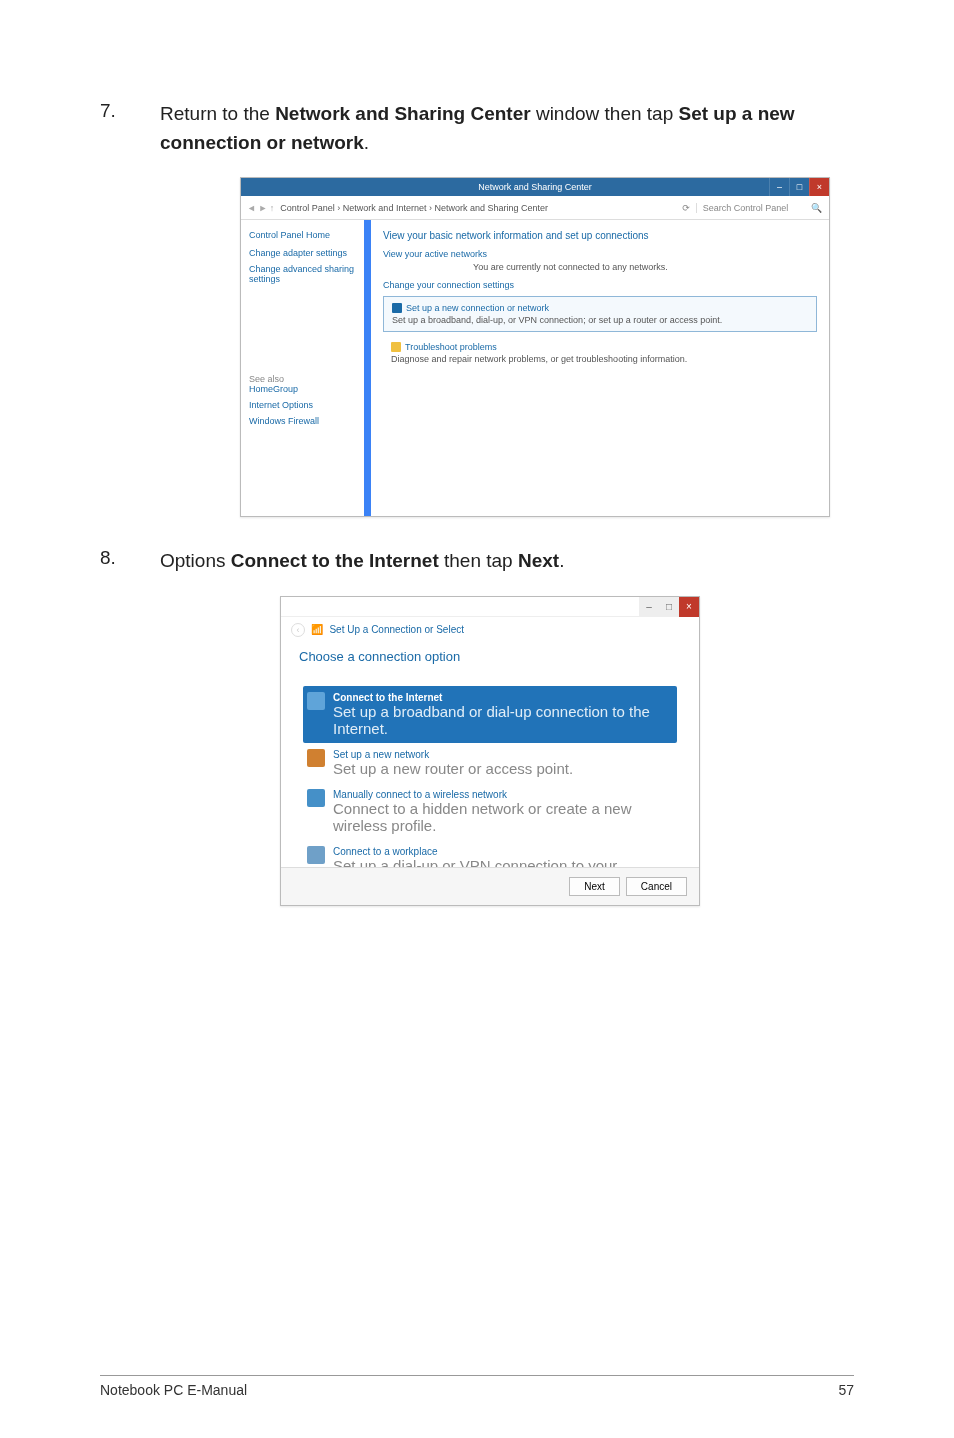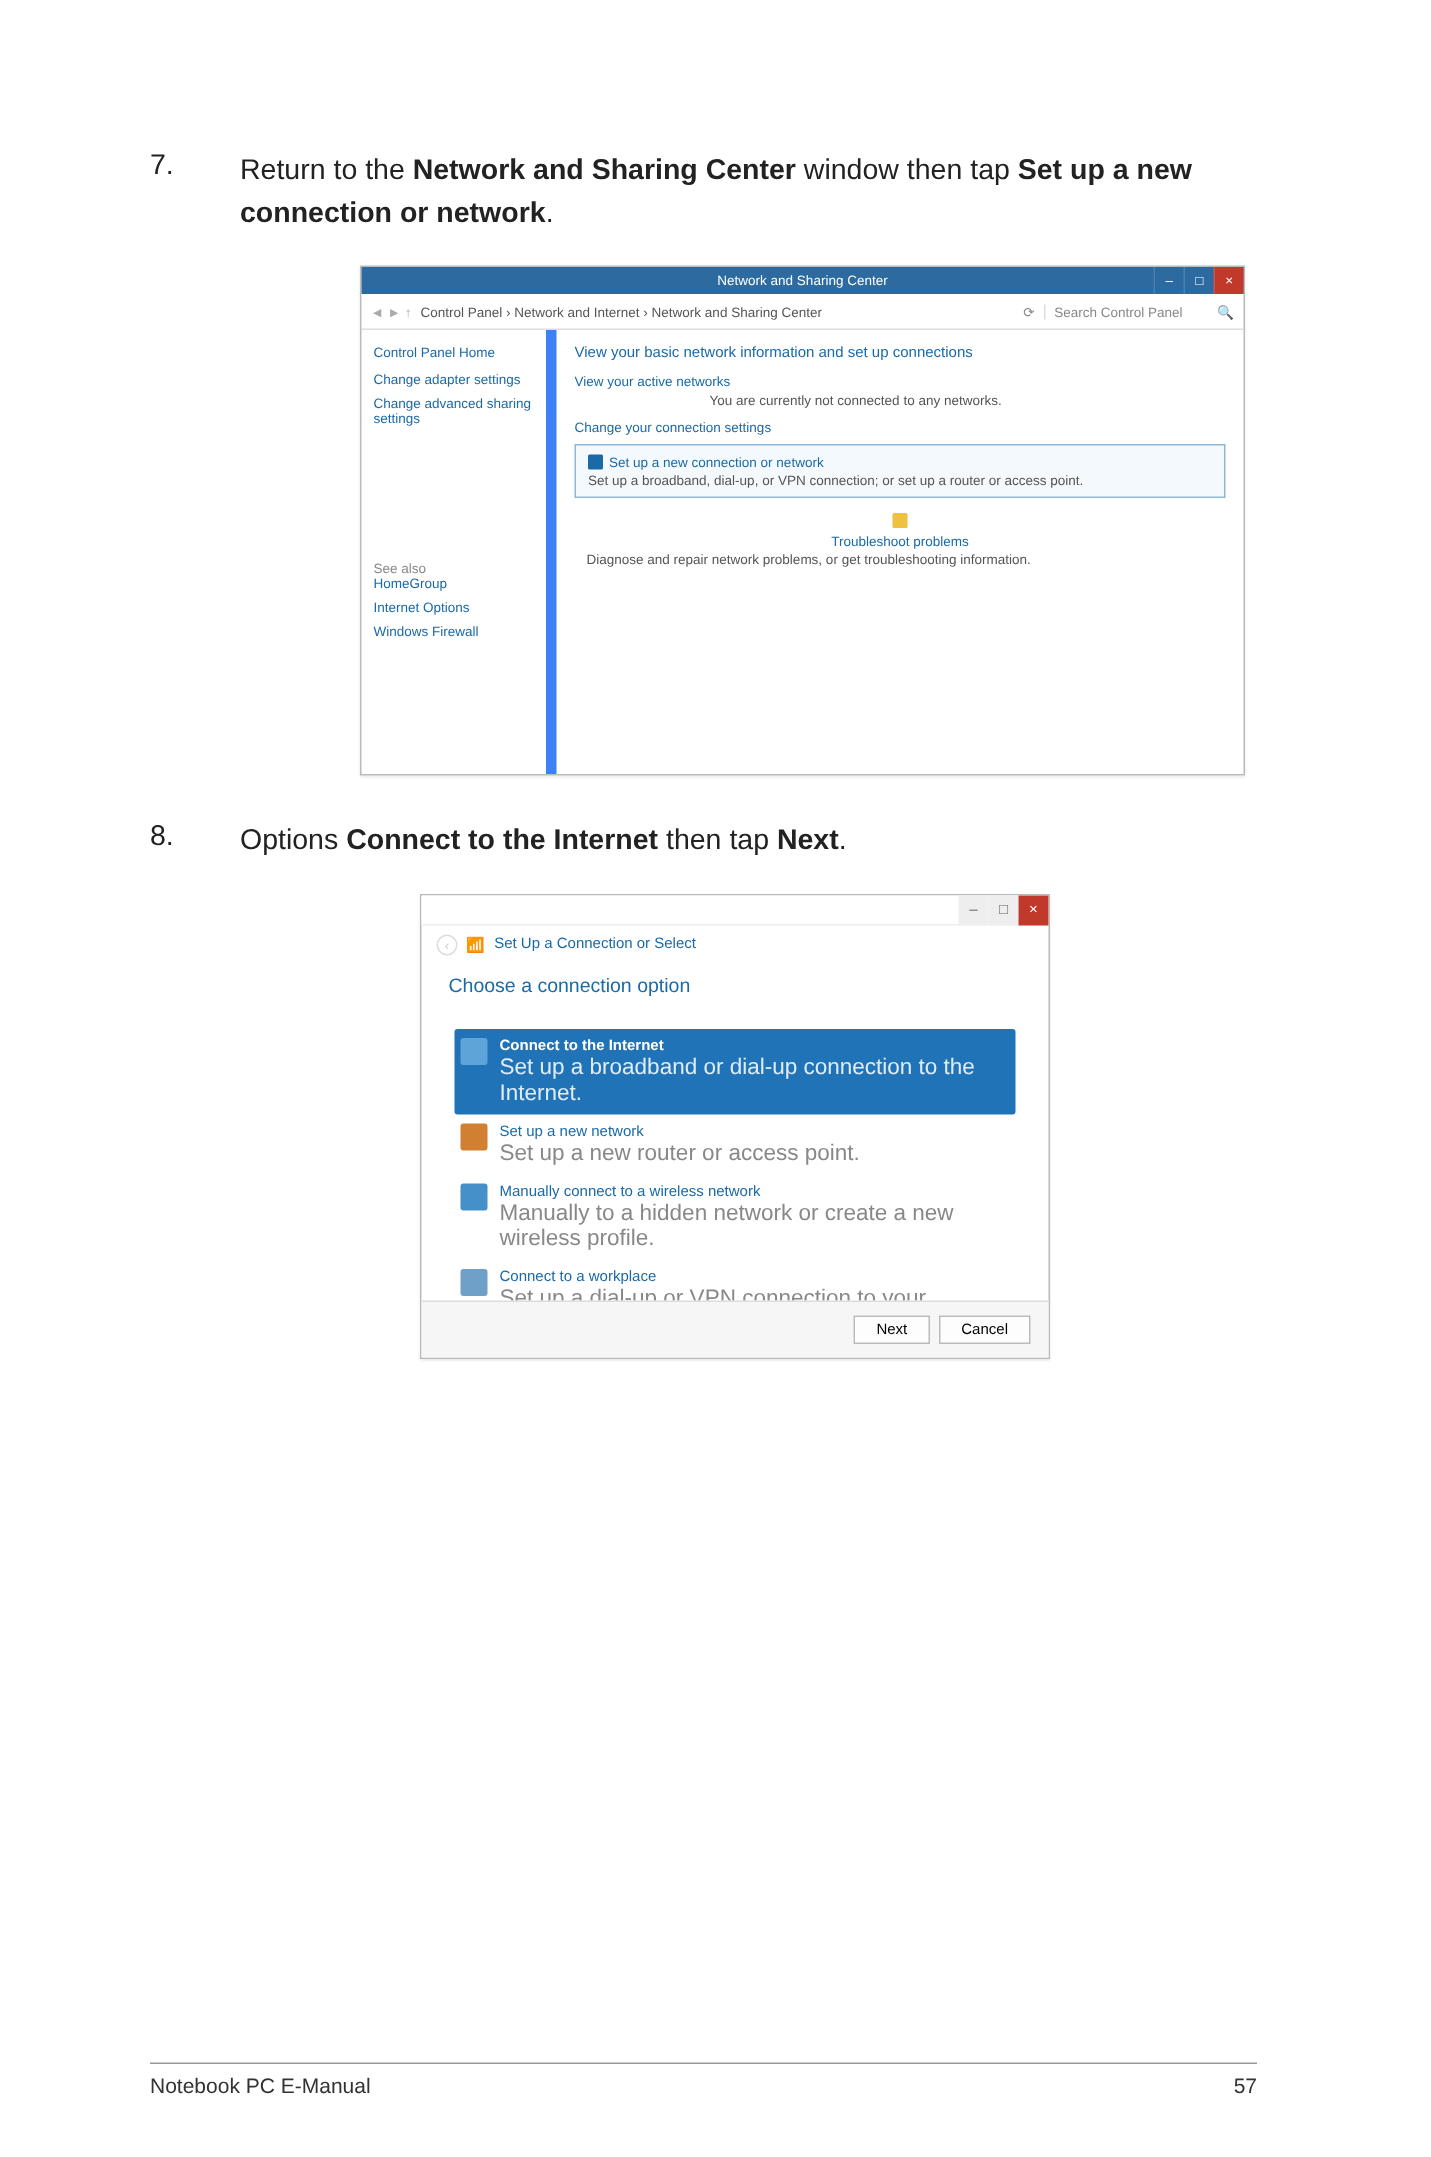--- a/index.html
+++ b/index.html
@@ -60,21 +60,21 @@
     .main1 .link { color:#1a6aa7; margin-bottom:6px; }
     .boxsel {
       border:1px solid #8fb7d8; background:#f4f9fd;
       padding:6px 8px; margin:6px 0;
     }
     .boxsel .t { color:#1a6aa7; margin-bottom:2px; display:flex; align-items:center; gap:4px;}
     .boxsel .d { color:#555; }
     .plain {
       padding:4px 8px; margin:4px 0;
     }
-    .plain .t { color:#1a6aa7; margin-bottom:2px; display:flex; align-items:center; gap:4px;flex-direction:column;}
+    .plain .t { color:#1a6aa7; margin-bottom:2px; display:flex; align-items:center; gap:4px;}
     .plain .d { color:#555; }
     .sq-icon { width:10px;height:10px;display:inline-block;background:#1a6aa7;border-radius:1px;}
     .sq-icon.yel { background:#f0c040;}
 
     
     .shot2 {
       width: 420px; height: 310px;
       margin: 10px 0 0 180px;
       border: 1px solid #bbb;
       background: #fff;
@@ -97,21 +97,21 @@
     .shot2 .opt.sel { background:#2173b8; color:#fff; border-radius:2px; }
     .shot2 .opt .oicon { width:18px;height:18px; flex:0 0 18px; background:#5fa4d9; border-radius:2px;}
     .shot2 .opt .ot { font-weight:normal; }
     .shot2 .opt.sel .ot b { color:#fff; }
     .shot2 .opt .od { color:#888; font-size:15px; }
     .shot2 .opt.sel .od { color:#e0edf7; }
     .shot2 .btns { position:absolute; bottom:0; left:0; right:0; height:38px; border-top:1px solid #ddd; background:#f6f6f6; display:flex; justify-content:flex-end; align-items:center; padding:0 12px; gap:6px;}
     .shot2 .btns button { font-size:10px; padding:3px 14px; border:1px solid #bbb; background:#fdfdfd;}
 
     .footer {
-      position:absolute; bottom:40px; left:100px; right:116px;
+      position:absolute; bottom:40px; left:100px; right:100px;
       border-top:1px solid #999; padding-top:6px;
       font-size:14px; color:#333;
       display:flex; justify-content:space-between;
     }
   </style>
 </head>
 <body>
 
 <div class="content">
 
@@ -204,21 +204,21 @@
         <div class="oicon" style="background:#d08030;"></div>
         <div>
           <div class="ot" style="color:#1a6aa7;">Set up a new network</div>
           <div class="od">Set up a new router or access point.</div>
         </div>
       </div>
       <div class="opt">
         <div class="oicon" style="background:#4590c8;"></div>
         <div>
           <div class="ot" style="color:#1a6aa7;">Manually connect to a wireless network</div>
-          <div class="od">Manually to a hidden network or create a new wireless profile.</div>
+          <div class="od">Connect to a hidden network or create a new wireless profile.</div>
         </div>
       </div>
       <div class="opt">
         <div class="oicon" style="background:#6fa0c8;"></div>
         <div>
           <div class="ot" style="color:#1a6aa7;">Connect to a workplace</div>
           <div class="od">Set up a dial-up or VPN connection to your workplace.</div>
         </div>
       </div>
     </div>

